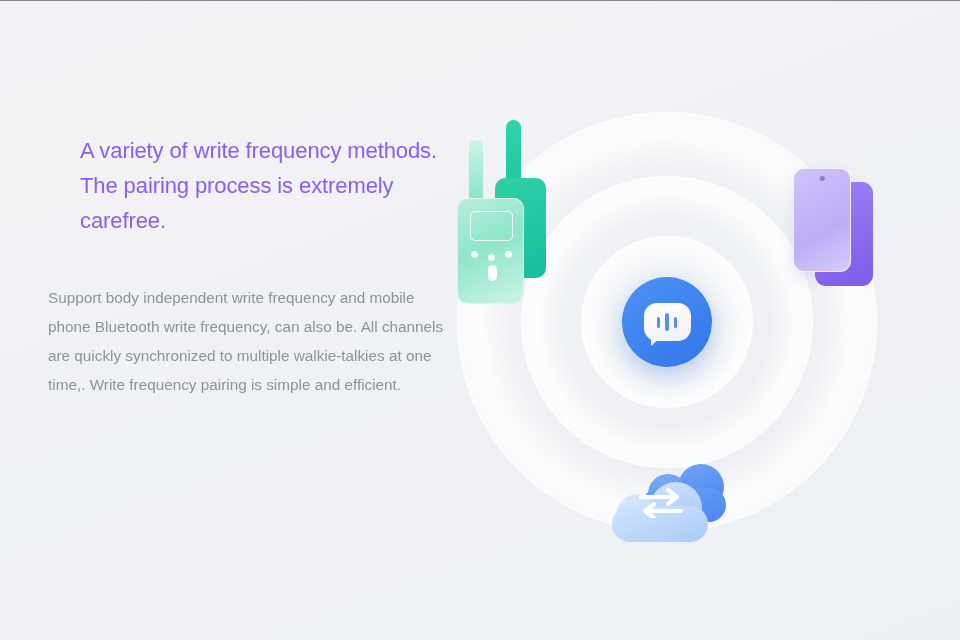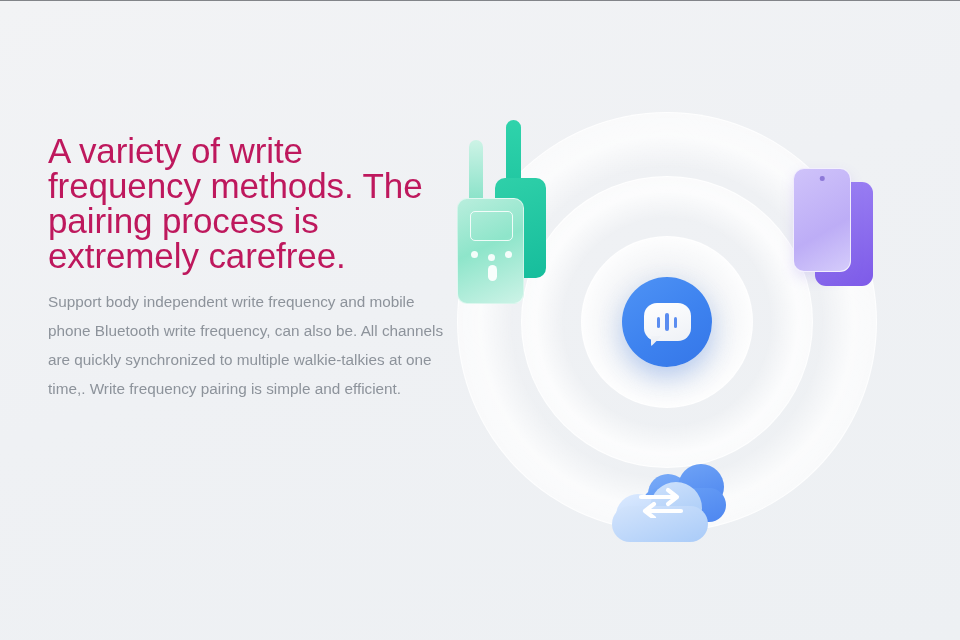--- a/index.html
+++ b/index.html
@@ -10,25 +10,25 @@
     position:relative; overflow:hidden;
   }
   #top-rule {
     position:absolute; top:0; left:0; width:960px; height:1px;
     background:#6e7175; opacity:.85;
   }
 
   
   #copy { position:absolute; left:48px; top:133px; width:400px; }
   #headline {
-    font-size:35px; line-height:35px; color:#be185d;
-    letter-spacing:-.1px; font-weight:400; white-space:pre-line;
+    font-size:22px; line-height:35px; color:#8b5cf6;
+    letter-spacing:-.1px; font-weight:400; white-space:pre-line;margin-left:32px;
   }
   #body-copy {
-    margin-top:14px; font-size:15.3px; line-height:29px;
+    margin-top:45px; font-size:15.3px; line-height:29px;
     color:#8d939b; font-weight:400; white-space:pre-line;
   }
 
   
   #hero { position:absolute; left:457px; top:112px; width:420px; height:420px; }
 
   .ring { position:absolute; border-radius:50%; left:50%; top:50%; transform:translate(-50%,-50%); }
   #ring-outer {
     width:420px; height:420px;
     background:radial-gradient(circle,rgba(255,255,255,0) 52%,rgba(255,255,255,.75) 63%,rgba(255,255,255,.25) 100%);

